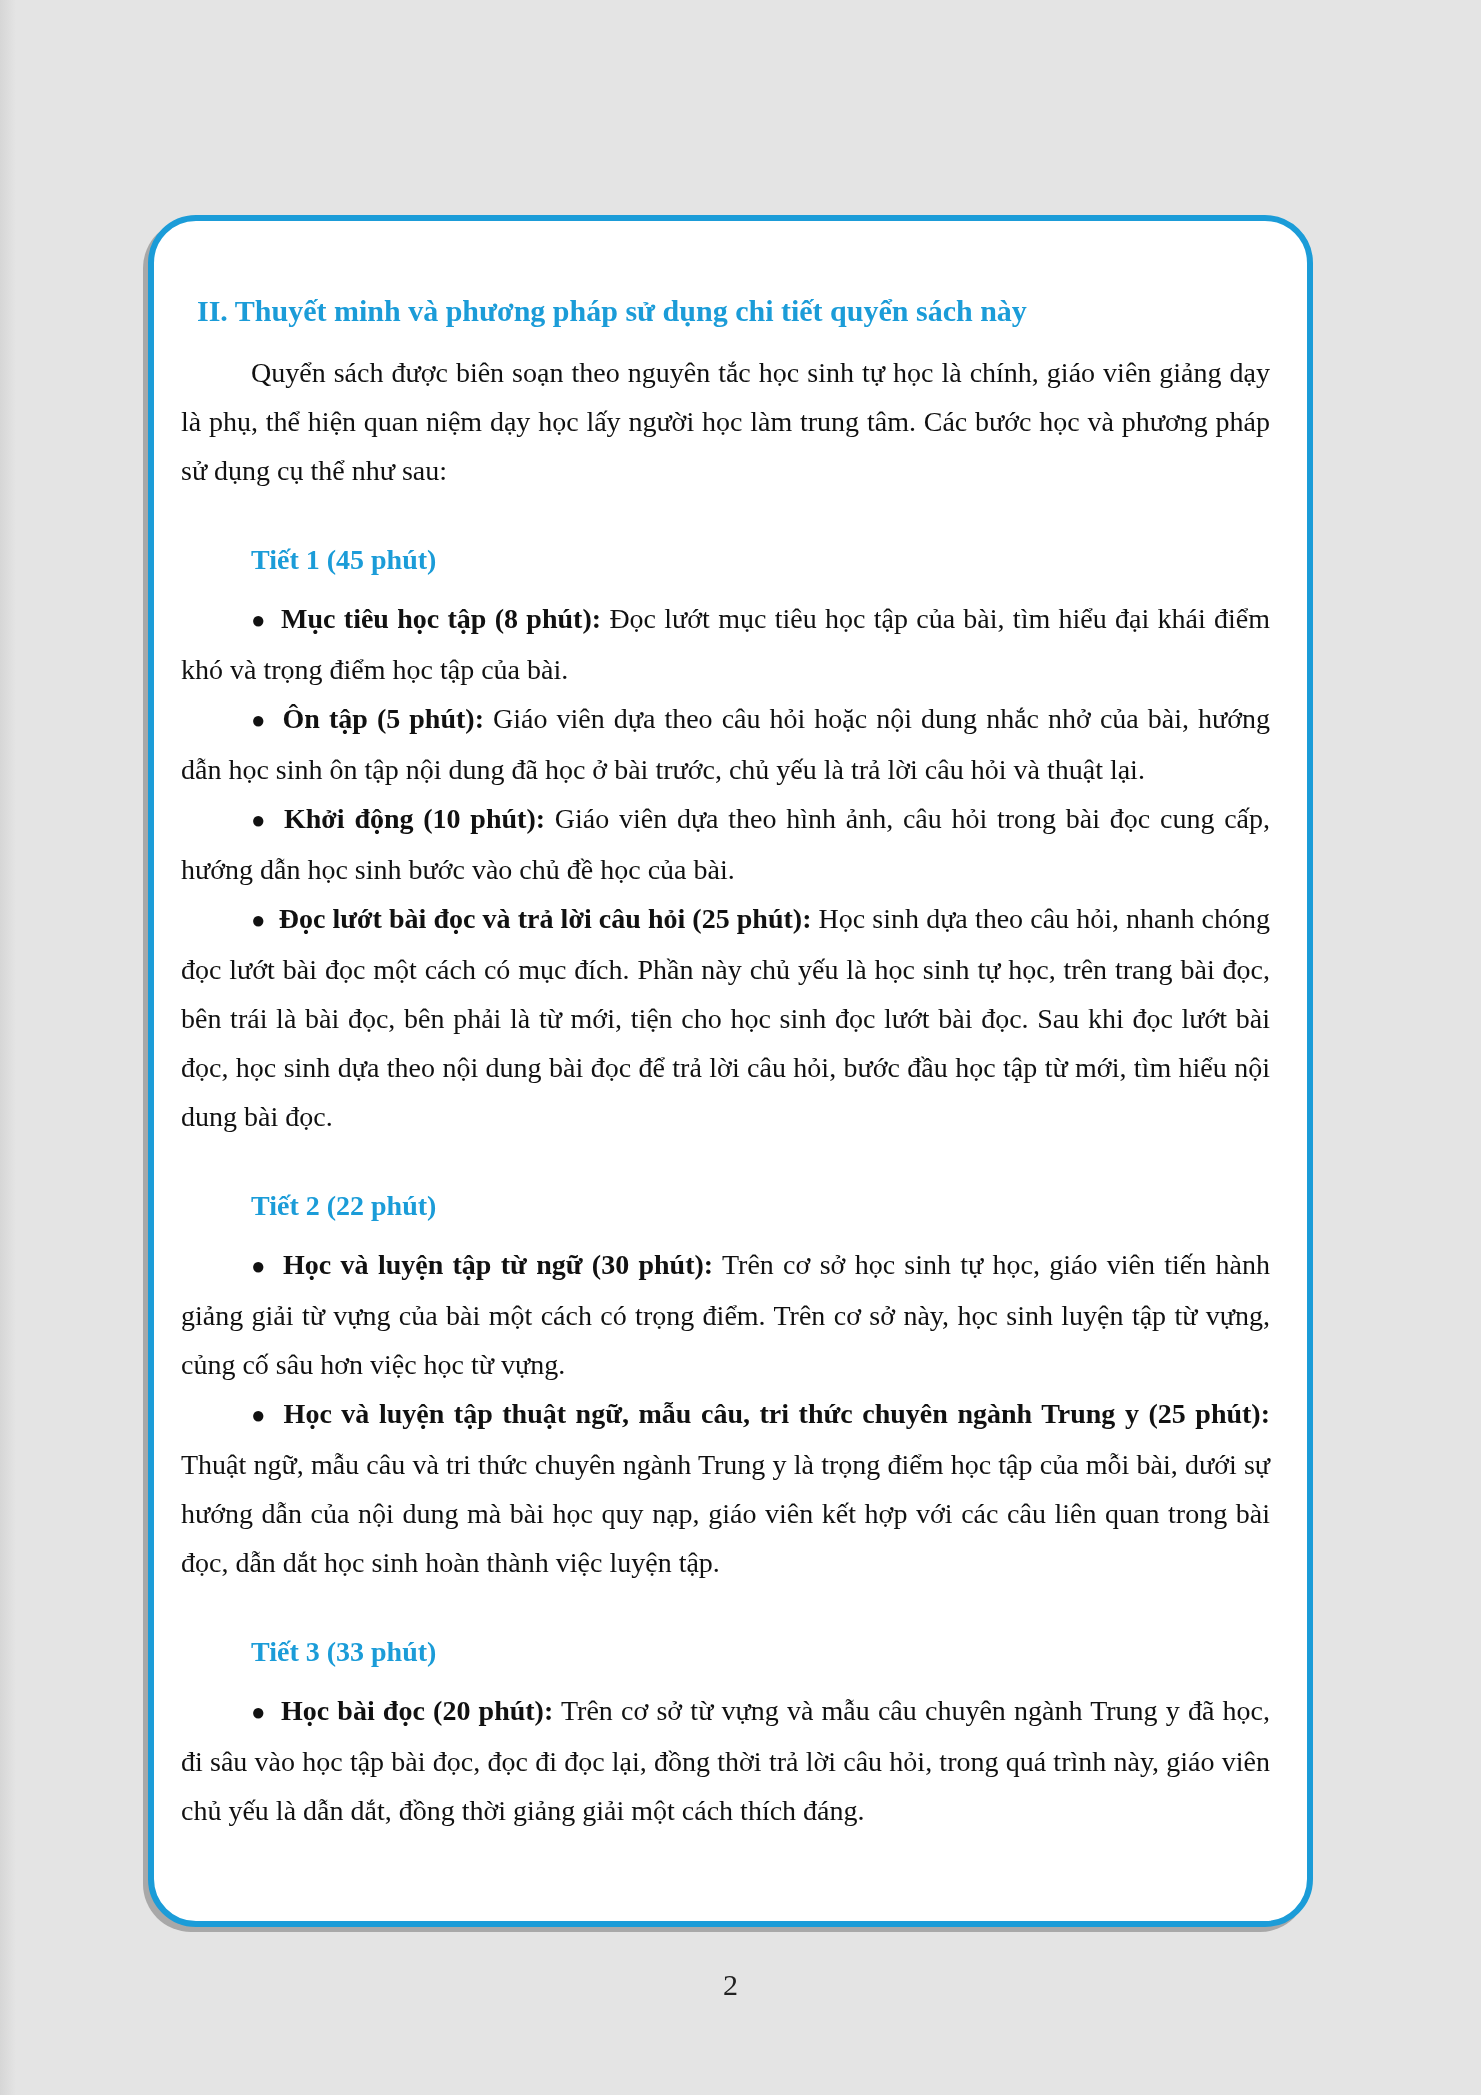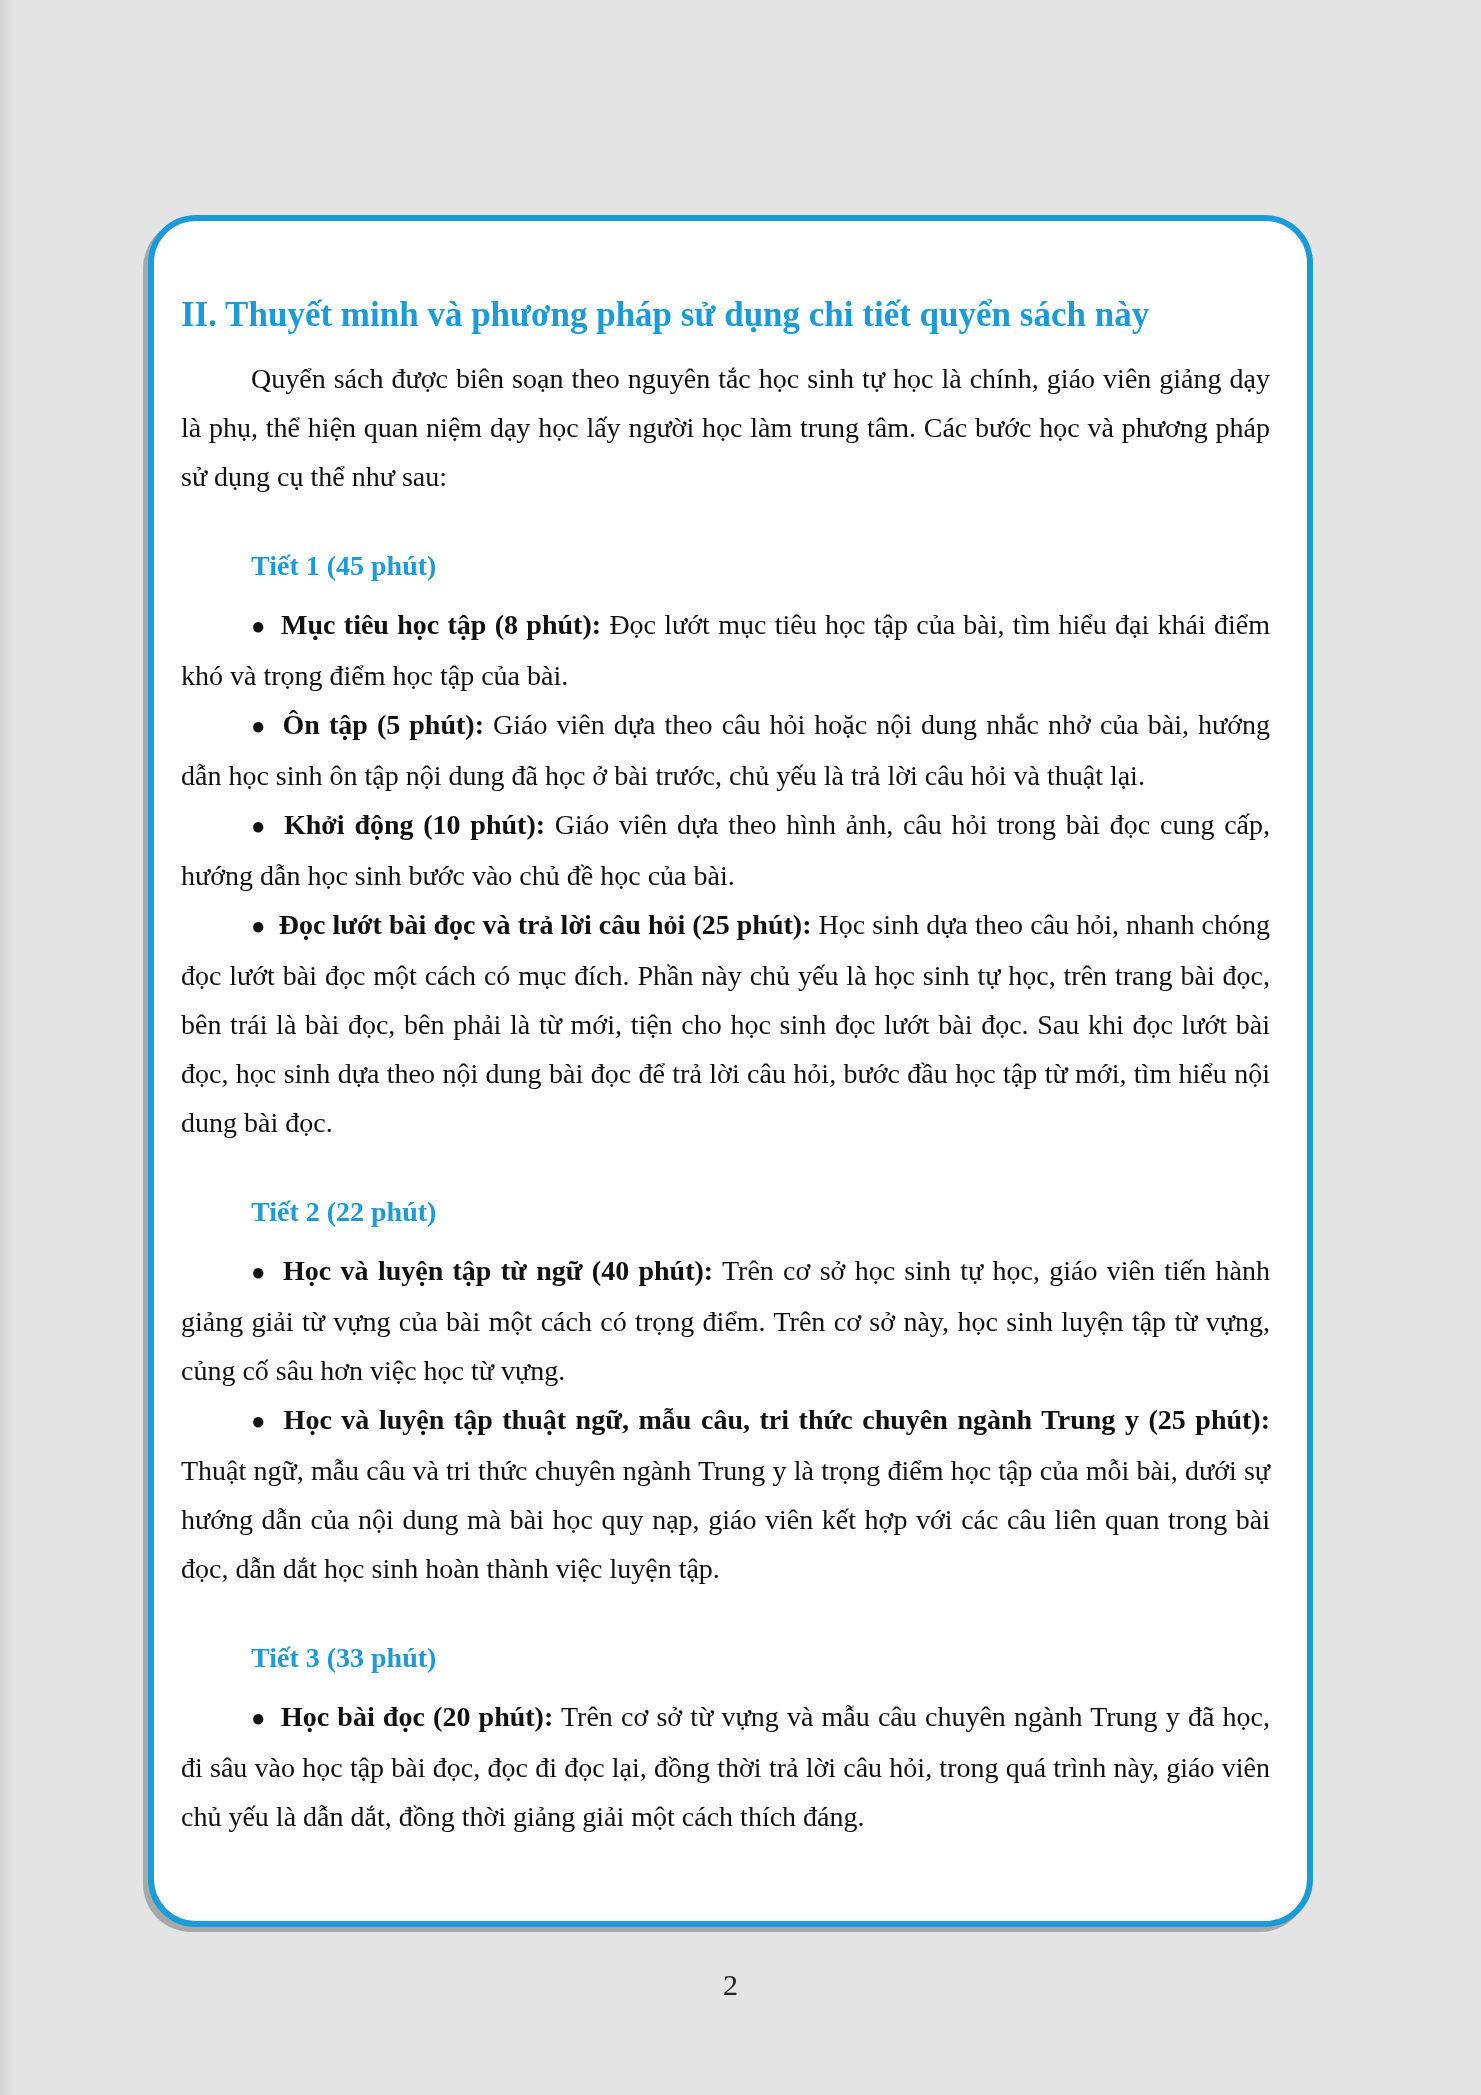--- a/index.html
+++ b/index.html
@@ -31,24 +31,24 @@
     border: 6px solid var(--accent);
     border-radius: 48px;
     box-shadow: -5px 5px 0 rgba(95,95,95,0.45);
     padding: 70px 37px 0 27px;
     color: var(--text);
     font-size: 28px;
     line-height: 49px;
   }
   .heading {
     color: var(--accent);
-    font-size: 35px;
+    font-size: 30px;
     font-weight: bold;
     line-height: 1.35;
-    margin: 0 0 16px 0;
+    margin: 0 0 16px 16px;
   }
   .intro {
     text-indent: 70px;
     text-align: justify;
     font-family: Liberation Serif, serif;
   }
   .tiet {
     color: var(--accent);
     font-size: 28px;
     font-weight: bold;
@@ -99,21 +99,21 @@
       <b>Khởi động (10 phút):</b>
       <span>Giáo viên dựa theo hình ảnh, câu hỏi trong bài đọc cung cấp, hướng dẫn học sinh bước vào chủ đề học của bài.</span></p>
 
     <p class="item"><span class="bullet">●</span>
       <b>Đọc lướt bài đọc và trả lời câu hỏi (25 phút):</b>
       <span>Học sinh dựa theo câu hỏi, nhanh chóng đọc lướt bài đọc một cách có mục đích. Phần này chủ yếu là học sinh tự học, trên trang bài đọc, bên trái là bài đọc, bên phải là từ mới, tiện cho học sinh đọc lướt bài đọc. Sau khi đọc lướt bài đọc, học sinh dựa theo nội dung bài đọc để trả lời câu hỏi, bước đầu học tập từ mới, tìm hiểu nội dung bài đọc.</span></p>
 
     <h2 class="tiet">Tiết 2 (22 phút)</h2>
 
     <p class="item"><span class="bullet">●</span>
-      <b>Học và luyện tập từ ngữ (40 phút):</b>
+      <b>Học và luyện tập từ ngữ (30 phút):</b>
       <span>Trên cơ sở học sinh tự học, giáo viên tiến hành giảng giải từ vựng của bài một cách có trọng điểm. Trên cơ sở này, học sinh luyện tập từ vựng, củng cố sâu hơn việc học từ vựng.</span></p>
 
     <p class="item"><span class="bullet">●</span>
       <b>Học và luyện tập thuật ngữ, mẫu câu, tri thức chuyên ngành Trung y (25 phút):</b>
       <span>Thuật ngữ, mẫu câu và tri thức chuyên ngành Trung y là trọng điểm học tập của mỗi bài, dưới sự hướng dẫn của nội dung mà bài học quy nạp, giáo viên kết hợp với các câu liên quan trong bài đọc, dẫn dắt học sinh hoàn thành việc luyện tập.</span></p>
 
     <h2 class="tiet">Tiết 3 (33 phút)</h2>
 
     <p class="item"><span class="bullet">●</span>
       <b>Học bài đọc (20 phút):</b>

